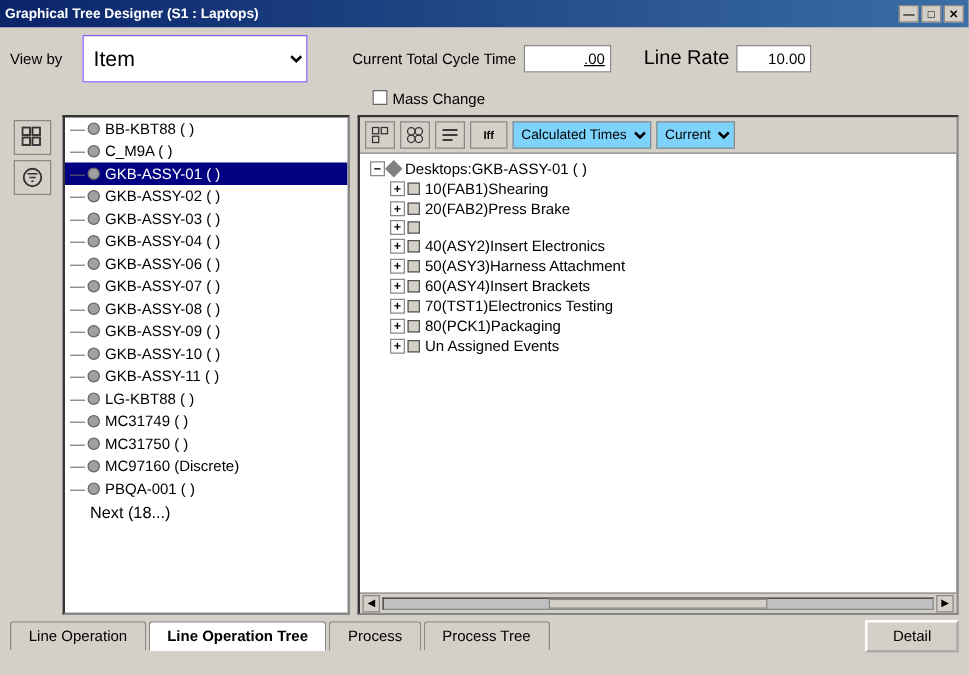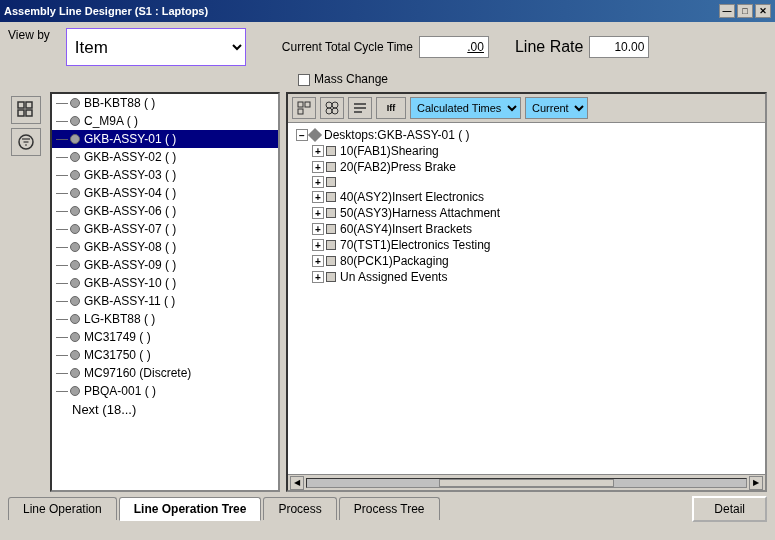--- a/index.html
+++ b/index.html
@@ -43,20 +43,21 @@
 
     
     .main-content {
       background: #d4d0c8;
       padding: 6px 8px;
     }
 
     
     .toolbar-row {
       display: flex;
+      align-items: center;
       gap: 16px;
       margin-bottom: 6px;
     }
     .view-by-label {
       font-size: 12px;
       white-space: nowrap;
     }
     .view-by-select {
       width: 180px;
       height: 38px;
@@ -101,21 +102,21 @@
       padding-right: 4px;
       font-size: 12px;
       display: flex;
       align-items: center;
       justify-content: flex-end;
     }
 
     
     .mass-change-row {
       display: flex;
-      align-items: flex-end;
+      align-items: flex-start;
       margin-bottom: 6px;
       margin-left: 290px;
     }
     .mass-change-checkbox {
       width: 12px;
       height: 12px;
       border: 1px solid #666;
       background: white;
       margin-right: 4px;
     }
@@ -314,21 +315,21 @@
       font-size: 12px;
       white-space: nowrap;
     }
     .indent1 { padding-left: 4px; }
     .indent2 { padding-left: 20px; }
   </style>
 </head>
 <body>
 
 <div class="title-bar">
-  <span>Assembly Line Designer (S1 : Laptops)</span>
+  <span>Graphical Tree Designer (S1 : Laptops)</span>
   <div class="title-bar-buttons">
     <div class="title-btn">—</div>
     <div class="title-btn">□</div>
     <div class="title-btn">✕</div>
   </div>
 </div>
 
 <div class="main-content">
 
   <div class="toolbar-row">

